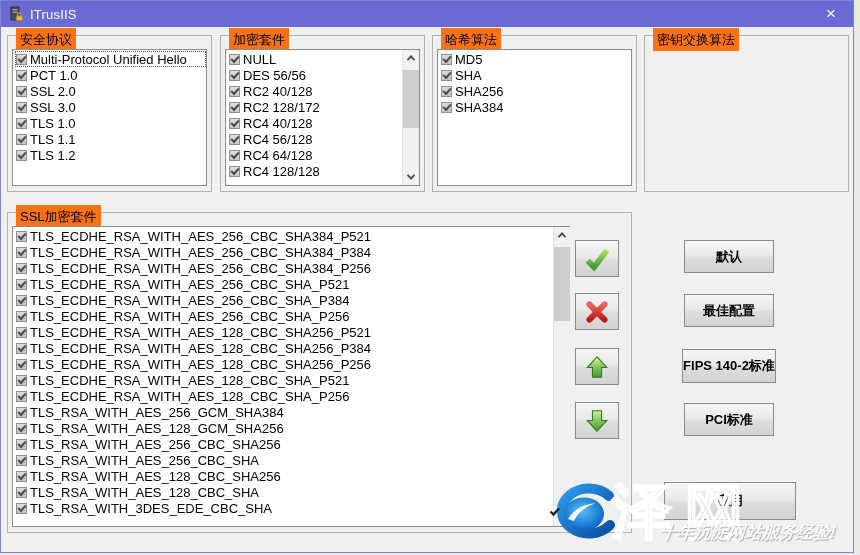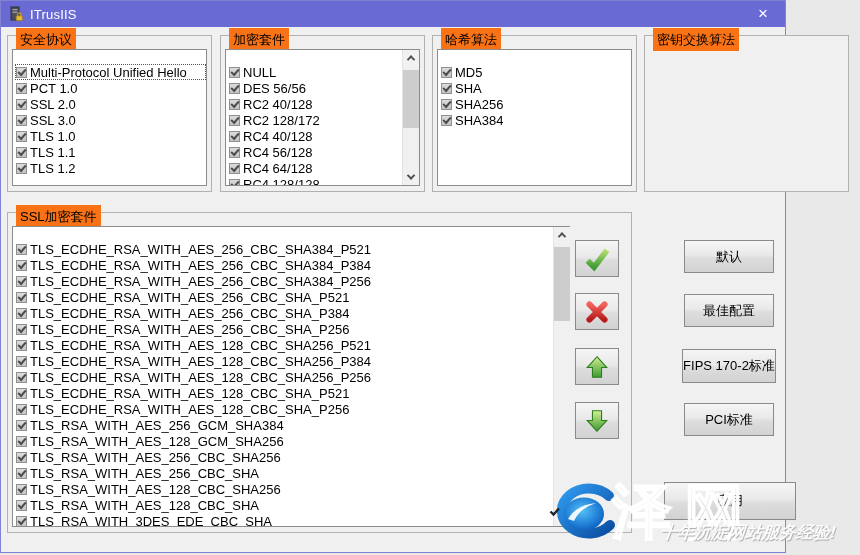--- a/index.html
+++ b/index.html
@@ -3,21 +3,21 @@
 <meta charset="utf-8">
 <style>
   * { margin:0; padding:0; box-sizing:border-box; }
   html,body { width:860px; height:555px; }
   body {
     position:relative; background:#e9e9e9; overflow:hidden;
     font-family:"Liberation Sans","DejaVu Sans",sans-serif;
     -webkit-font-smoothing:antialiased;
   }
   .window {
-    position:absolute; left:0; top:0; width:786px; height:553px;
+    position:absolute; left:0; top:0; width:854px; height:553px;
     border:1px solid #8282d2; background:#f0f0f0;
   }
   
   .titlebar {
     position:absolute; left:0; top:0; right:0; height:26px;
     background:#6a6ad4; display:flex; align-items:center; color:#fff;
   }
   .titlebar .app-icon { margin-left:7px; width:16px; height:16px; flex:0 0 auto; }
   .titlebar .title { margin-left:6px; font-size:13px; letter-spacing:0.2px; }
   .close-btn {
@@ -35,21 +35,21 @@
   }
   #gb-protocols { left:6px;  top:34px; width:205px; height:157px; }
   #gb-ciphers   { left:219px; top:34px; width:205px; height:157px; }
   #gb-hashes    { left:431px; top:34px; width:205px; height:157px; }
   #gb-keyex     { left:643px; top:34px; width:205px; height:157px; }
   #gb-ssl       { left:6px;  top:211px; width:625px; height:321px; }
   
   .lb {
     position:absolute; left:4px; top:13px; right:4px; bottom:5px;
     background:#fff; border:1px solid #8c8c8c; overflow:hidden;
-    padding:14px 0 0 2px;
+    padding:1px 0 0 2px;
   }
   #lb-ssl { right:auto; width:558px; }
   .row {
     height:16px; display:flex; align-items:center;
     font-size:13px; color:#000; white-space:nowrap;
   }
   .row.focus { outline:1px dotted #555; outline-offset:-1px; }
   .cb {
     position:relative; flex:0 0 auto; width:11px; height:11px; margin:0 3px 0 1px;
     background:linear-gradient(#dcdcdc,#c3c3c3); border:1px solid #8f8f8f;
@@ -75,20 +75,21 @@
   .chev.down { transform:rotate(135deg) translate(-1px,1px); }
   .sb-thumb { position:absolute; left:0; width:16px; background:#cdcdcd; }
   #sb-ciphers .sb-thumb { top:20px; height:58px; }
   #sb-ssl     .sb-thumb { top:20px; height:74px; }
   
   .btn {
     position:absolute; border:1px solid #8a8a8a;
     background:linear-gradient(#f5f5f5,#e9e9e9 45%,#dddddd 55%,#d2d2d2);
     font-size:13px; color:#000; display:flex; align-items:center; justify-content:center;
     cursor:default;
+    font-weight:bold;
   }
   #btn-check { left:574px; top:239px; width:44px; height:37px; }
   #btn-x     { left:574px; top:292px; width:44px; height:37px; }
   #btn-up    { left:574px; top:347px; width:44px; height:37px; }
   #btn-down  { left:574px; top:401px; width:44px; height:37px; }
   #btn-default { left:683px; top:239px; width:90px;  height:33px; }
   #btn-best    { left:683px; top:293px; width:90px;  height:33px; }
   #btn-fips    { left:681px; top:348px; width:94px;  height:34px; }
   #btn-pci     { left:683px; top:402px; width:90px;  height:33px; }
   #btn-apply   { left:663px; top:481px; width:132px; height:38px; }
@@ -359,21 +360,21 @@
         <stop offset="0" stop-color="#d2ee96"></stop>
             <stop offset="1" stop-color="#3c9a2e"></stop>
       </linearGradient>
         </defs>
       <polygon points="12,21.5 3,11.5 7.8,11.5 7.8,2.5 16.2,2.5 16.2,11.5 21,11.5" fill="url(#gd)" stroke="#2e7d1f" stroke-width="1"></polygon>
     </svg>
   </div>
 
   <div class="btn" id="btn-default">默认</div>
   <div class="btn" id="btn-best">最佳配置</div>
-  <div class="btn" id="btn-fips">FIPS 170-2标准</div>
+  <div class="btn" id="btn-fips">FIPS 140-2标准</div>
   <div class="btn" id="btn-pci">PCI标准</div>
   <div class="btn" id="btn-apply">应用</div>
 
 </div>
 
 <svg class="wm" id="wm-logo" viewBox="0 0 76 74">
   <defs>
     <linearGradient id="glr" x1="0" y1="0" x2="1" y2="1">
       <stop offset="0" stop-color="#2f9bf0"></stop>
         <stop offset="1" stop-color="#0b4ea2"></stop>

